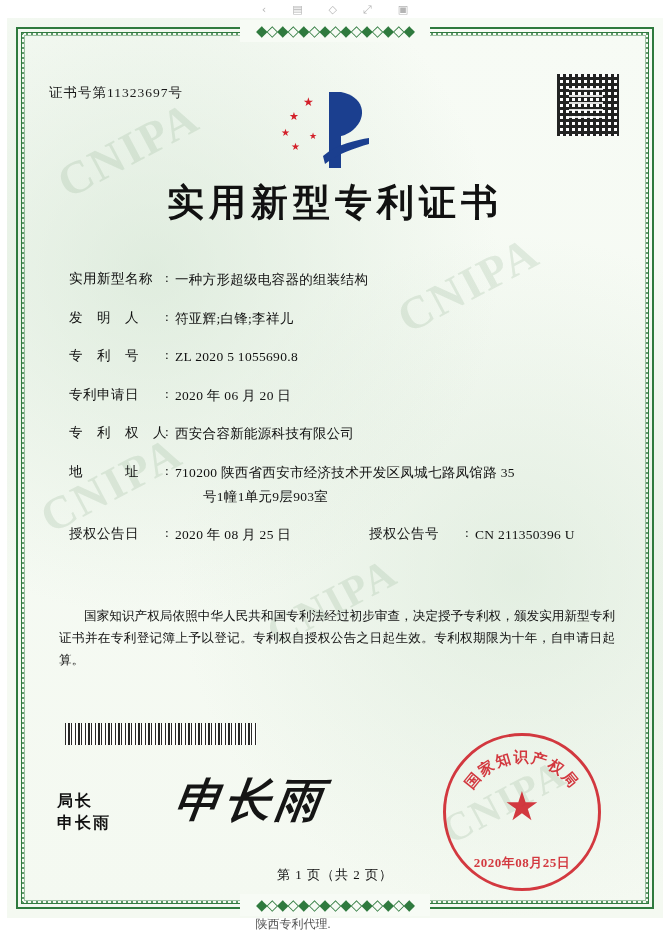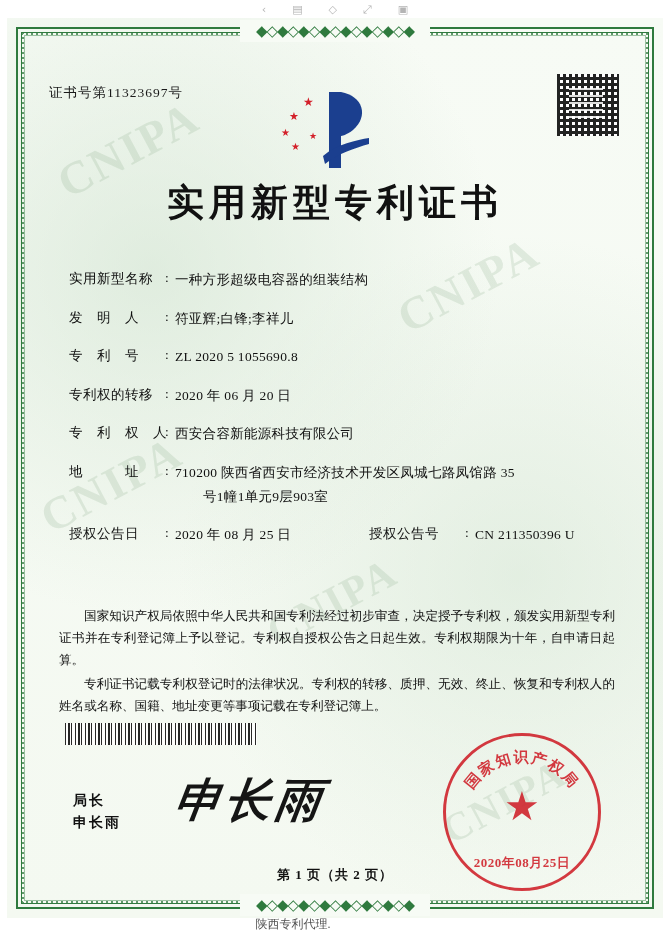--- a/index.html
+++ b/index.html
@@ -278,23 +278,23 @@
     background-image: repeating-linear-gradient(90deg,
       #111 0 1px, transparent 1px 3px,
       #111 3px 5px, transparent 5px 6px,
       #111 6px 7px, transparent 7px 10px);
     opacity: 0.9;
   }
 
   
   .sig-label {
     position: absolute;
-    left: 66px;
+    left: 50px;
     top: 772px;
-    font-size: 14px;
+    font-size: 16px;
     font-weight: bold;
     letter-spacing: 2px;
     line-height: 22px;
   }
   .sig-hand {
     position: absolute;
     left: 168px;
     top: 752px;
     font-size: 46px;
     font-family: "Liberation Serif", serif;
@@ -353,21 +353,20 @@
 
   .page-no {
     position: absolute;
     bottom: 34px;
     left: 0;
     width: 656px;
     text-align: center;
     font-size: 13px;
     letter-spacing: 1px;
     color: #111;
-    font-weight: bold;
   }
 
   .footer-note {
     position: absolute;
     bottom: 0px;
     left: 0;
     width: 586px;
     text-align: center;
     font-size: 12px;
     color: #333;
@@ -438,21 +437,21 @@
         <span class="field-value">符亚辉;白锋;李祥儿</span>
       </div>
 
       <div class="field-row">
         <span class="field-label">专　利　号</span>
         <span class="field-colon">:</span>
         <span class="field-value">ZL 2020 5 1055690.8</span>
       </div>
 
       <div class="field-row">
-        <span class="field-label">专利权的转移</span>
+        <span class="field-label">专利申请日</span>
         <span class="field-colon">:</span>
         <span class="field-value">2020 年 06 月 20 日</span>
       </div>
 
       <div class="field-row">
         <span class="field-label">专　利　权　人</span>
         <span class="field-colon">:</span>
         <span class="field-value">西安合容新能源科技有限公司</span>
       </div>
 
@@ -475,21 +474,20 @@
           <span class="field-label">授权公告号</span>
           <span class="field-colon">:</span>
           <span class="field-value">CN 211350396 U</span>
         </span>
       </div>
 
     </div>
 
     <div class="paragraphs">
       <p>国家知识产权局依照中华人民共和国专利法经过初步审查，决定授予专利权，颁发实用新型专利证书并在专利登记簿上予以登记。专利权自授权公告之日起生效。专利权期限为十年，自申请日起算。</p>
-      <p>专利证书记载专利权登记时的法律状况。专利权的转移、质押、无效、终止、恢复和专利权人的姓名或名称、国籍、地址变更等事项记载在专利登记簿上。</p>
     </div>
 
     <div class="barcode"></div>
 
     <div class="sig-label">
       <div>局长</div>
       <div>申长雨</div>
     </div>
 
     <div class="sig-hand">申长雨</div>

